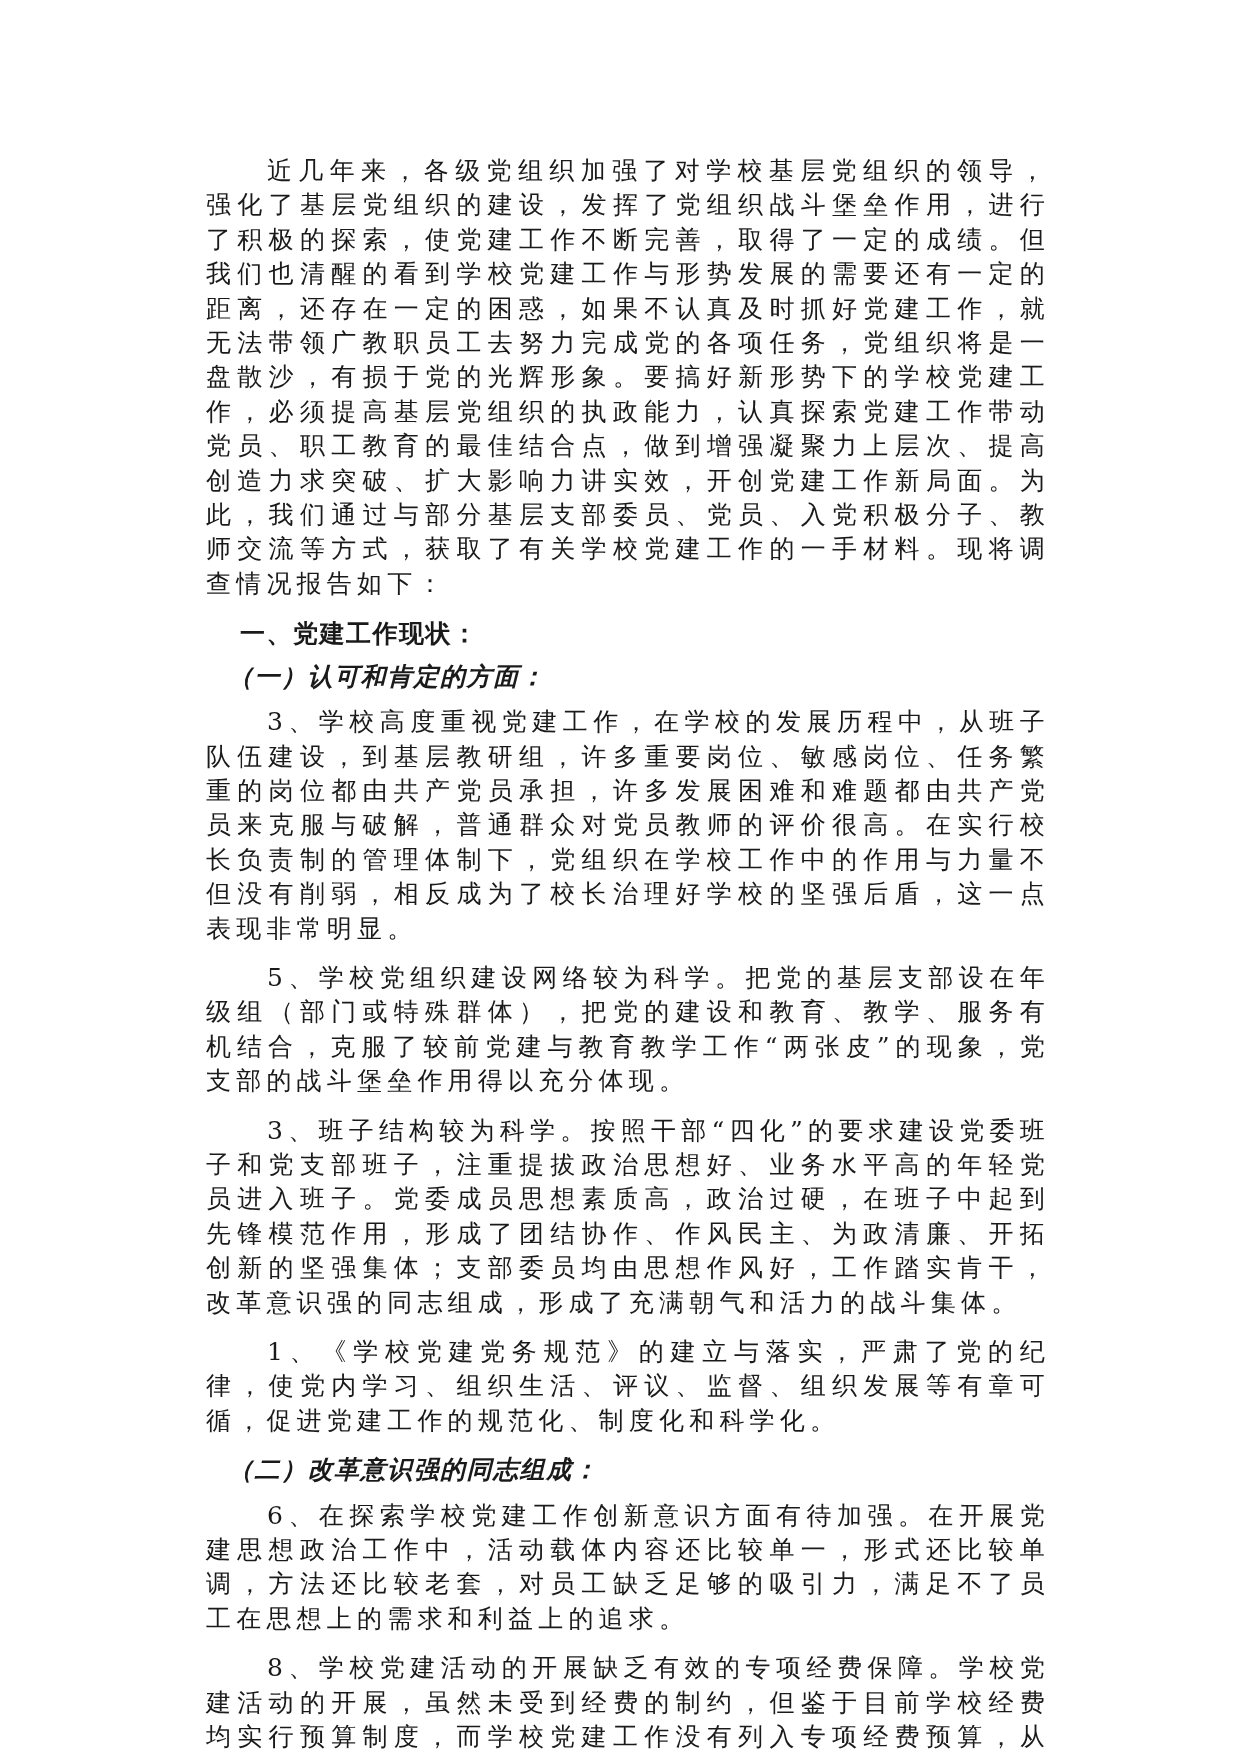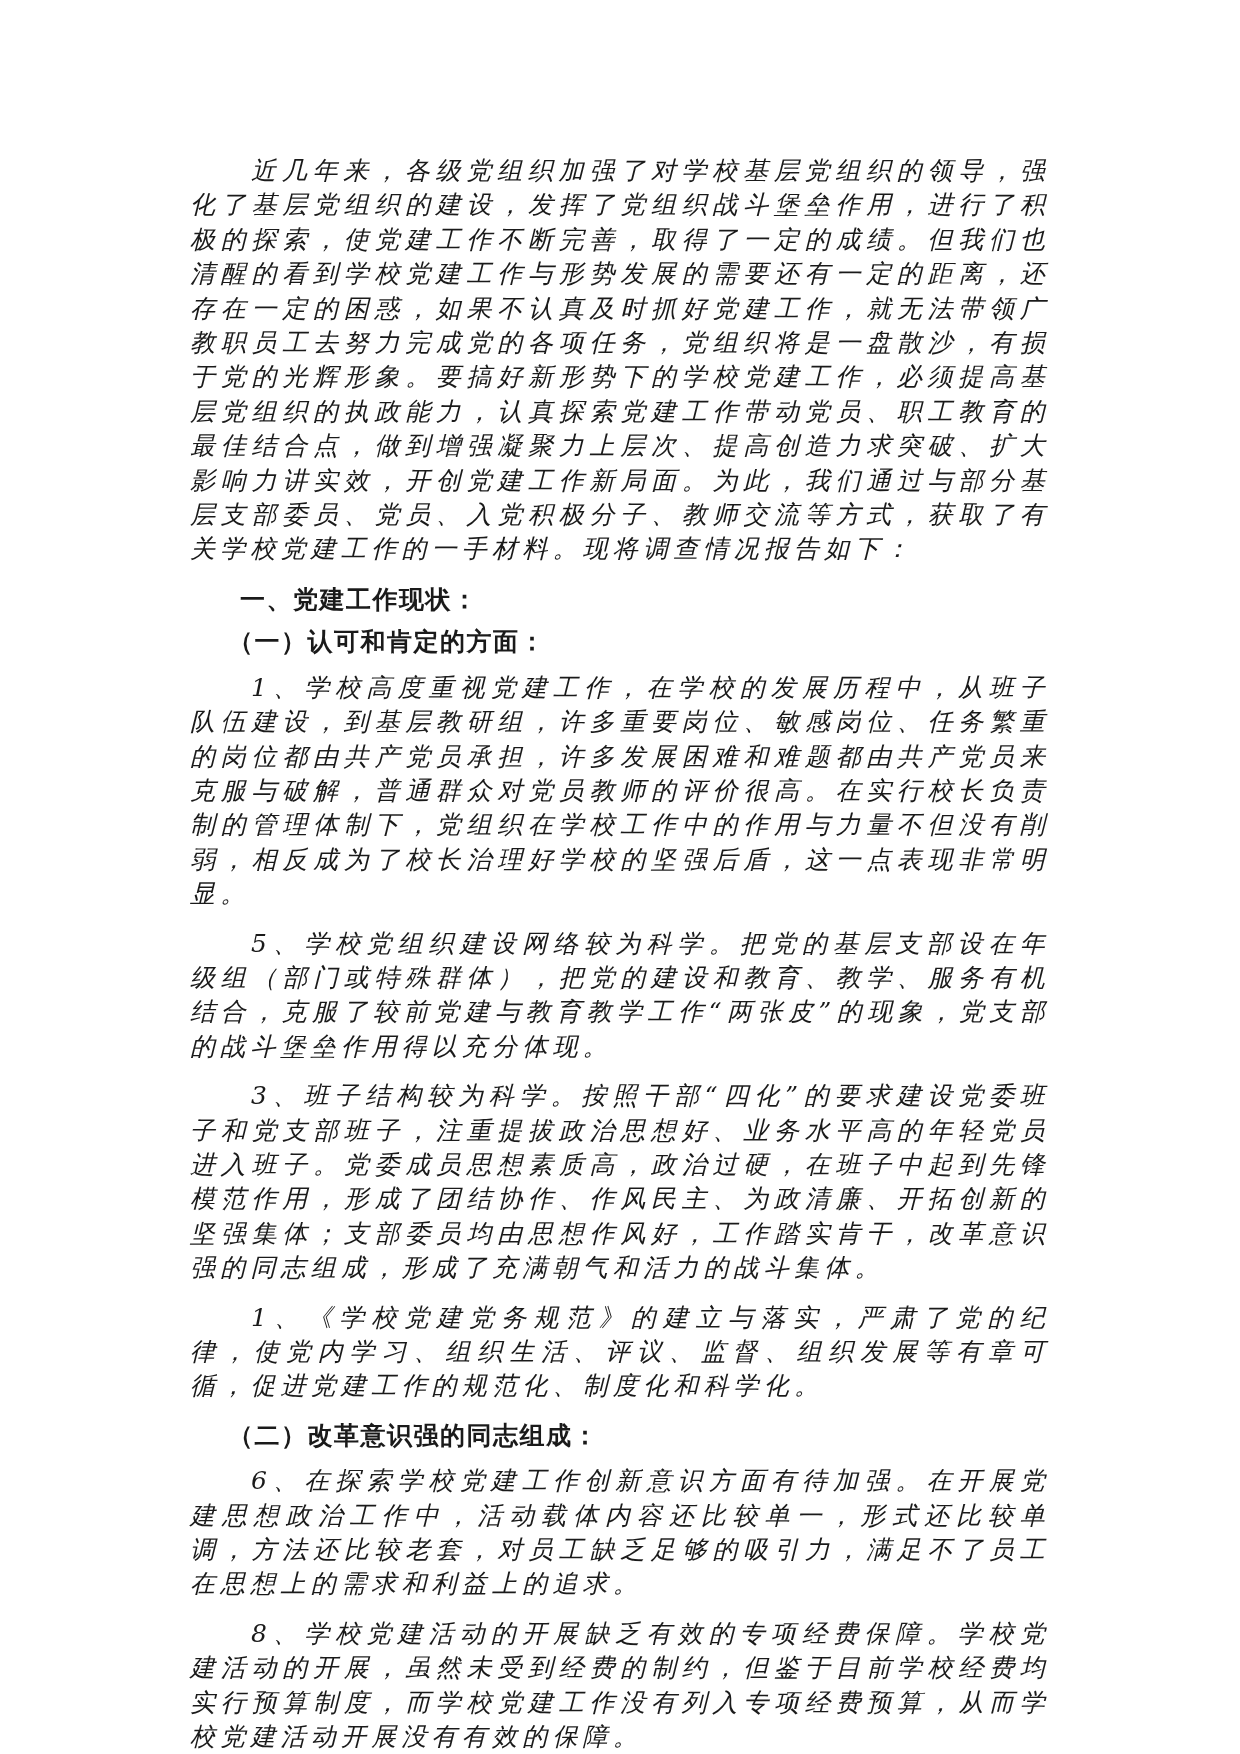--- a/index.html
+++ b/index.html
@@ -9,52 +9,52 @@
     left: 190px;
     top: 154px;
     width: 860px;
     color: #1a1a1a;
     font-family: "DejaVu Serif", "Liberation Serif", serif;
     font-size: 25px;
     line-height: 34.4px;
     letter-spacing: 5.2px;
   }
   .para {
-    margin: 0 0 15px 0;
+    margin: 0 0 15px 16px;
     text-indent: 61px;
     text-align: justify;
-    font-style: italic;
   }
   .h1 {
     margin: 6px 0 9px 0;
     text-indent: 50px;
     font-family: Liberation Sans, sans-serif;
     font-weight: bold;
     letter-spacing: 1.5px;
   }
   .h2 {
     margin: 0 0 11px 0;
     text-indent: 38px;
     font-family: "DejaVu Sans", "Liberation Sans", sans-serif;
     font-weight: bold;
     letter-spacing: 1.5px;
+    font-style: italic;
   }
   .h2b { margin-top: 2px; }
 </style>
 </head>
 <body>
 
 <div class="page">
   <p class="para">近几年来，各级党组织加强了对学校基层党组织的领导，强化了基层党组织的建设，发挥了党组织战斗堡垒作用，进行了积极的探索，使党建工作不断完善，取得了一定的成绩。但我们也清醒的看到学校党建工作与形势发展的需要还有一定的距离，还存在一定的困惑，如果不认真及时抓好党建工作，就无法带领广教职员工去努力完成党的各项任务，党组织将是一盘散沙，有损于党的光辉形象。要搞好新形势下的学校党建工作，必须提高基层党组织的执政能力，认真探索党建工作带动党员、职工教育的最佳结合点，做到增强凝聚力上层次、提高创造力求突破、扩大影响力讲实效，开创党建工作新局面。为此，我们通过与部分基层支部委员、党员、入党积极分子、教师交流等方式，获取了有关学校党建工作的一手材料。现将调查情况报告如下：</p>
 
   <div class="h1">一、党建工作现状：</div>
 
   <div class="h2">（一）认可和肯定的方面：</div>
 
-  <p class="para">1、学校高度重视党建工作，在学校的发展历程中，从班子队伍建设，到基层教研组，许多重要岗位、敏感岗位、任务繁重的岗位都由共产党员承担，许多发展困难和难题都由共产党员来克服与破解，普通群众对党员教师的评价很高。在实行校长负责制的管理体制下，党组织在学校工作中的作用与力量不但没有削弱，相反成为了校长治理好学校的坚强后盾，这一点表现非常明显。</p>
+  <p class="para">3、学校高度重视党建工作，在学校的发展历程中，从班子队伍建设，到基层教研组，许多重要岗位、敏感岗位、任务繁重的岗位都由共产党员承担，许多发展困难和难题都由共产党员来克服与破解，普通群众对党员教师的评价很高。在实行校长负责制的管理体制下，党组织在学校工作中的作用与力量不但没有削弱，相反成为了校长治理好学校的坚强后盾，这一点表现非常明显。</p>
   <p class="para">5、学校党组织建设网络较为科学。把党的基层支部设在年级组（部门或特殊群体），把党的建设和教育、教学、服务有机结合，克服了较前党建与教育教学工作“两张皮”的现象，党支部的战斗堡垒作用得以充分体现。</p>
   <p class="para">3、班子结构较为科学。按照干部“四化”的要求建设党委班子和党支部班子，注重提拔政治思想好、业务水平高的年轻党员进入班子。党委成员思想素质高，政治过硬，在班子中起到先锋模范作用，形成了团结协作、作风民主、为政清廉、开拓创新的坚强集体；支部委员均由思想作风好，工作踏实肯干，改革意识强的同志组成，形成了充满朝气和活力的战斗集体。</p>
   <p class="para">1、《学校党建党务规范》的建立与落实，严肃了党的纪律，使党内学习、组织生活、评议、监督、组织发展等有章可循，促进党建工作的规范化、制度化和科学化。</p>
 
   <div class="h2 h2b">（二）改革意识强的同志组成：</div>
 
   <p class="para">6、在探索学校党建工作创新意识方面有待加强。在开展党建思想政治工作中，活动载体内容还比较单一，形式还比较单调，方法还比较老套，对员工缺乏足够的吸引力，满足不了员工在思想上的需求和利益上的追求。</p>
   <p class="para">8、学校党建活动的开展缺乏有效的专项经费保障。学校党建活动的开展，虽然未受到经费的制约，但鉴于目前学校经费均实行预算制度，而学校党建工作没有列入专项经费预算，从而学校党建活动开展没有有效的保障。</p>
 
 </div>

